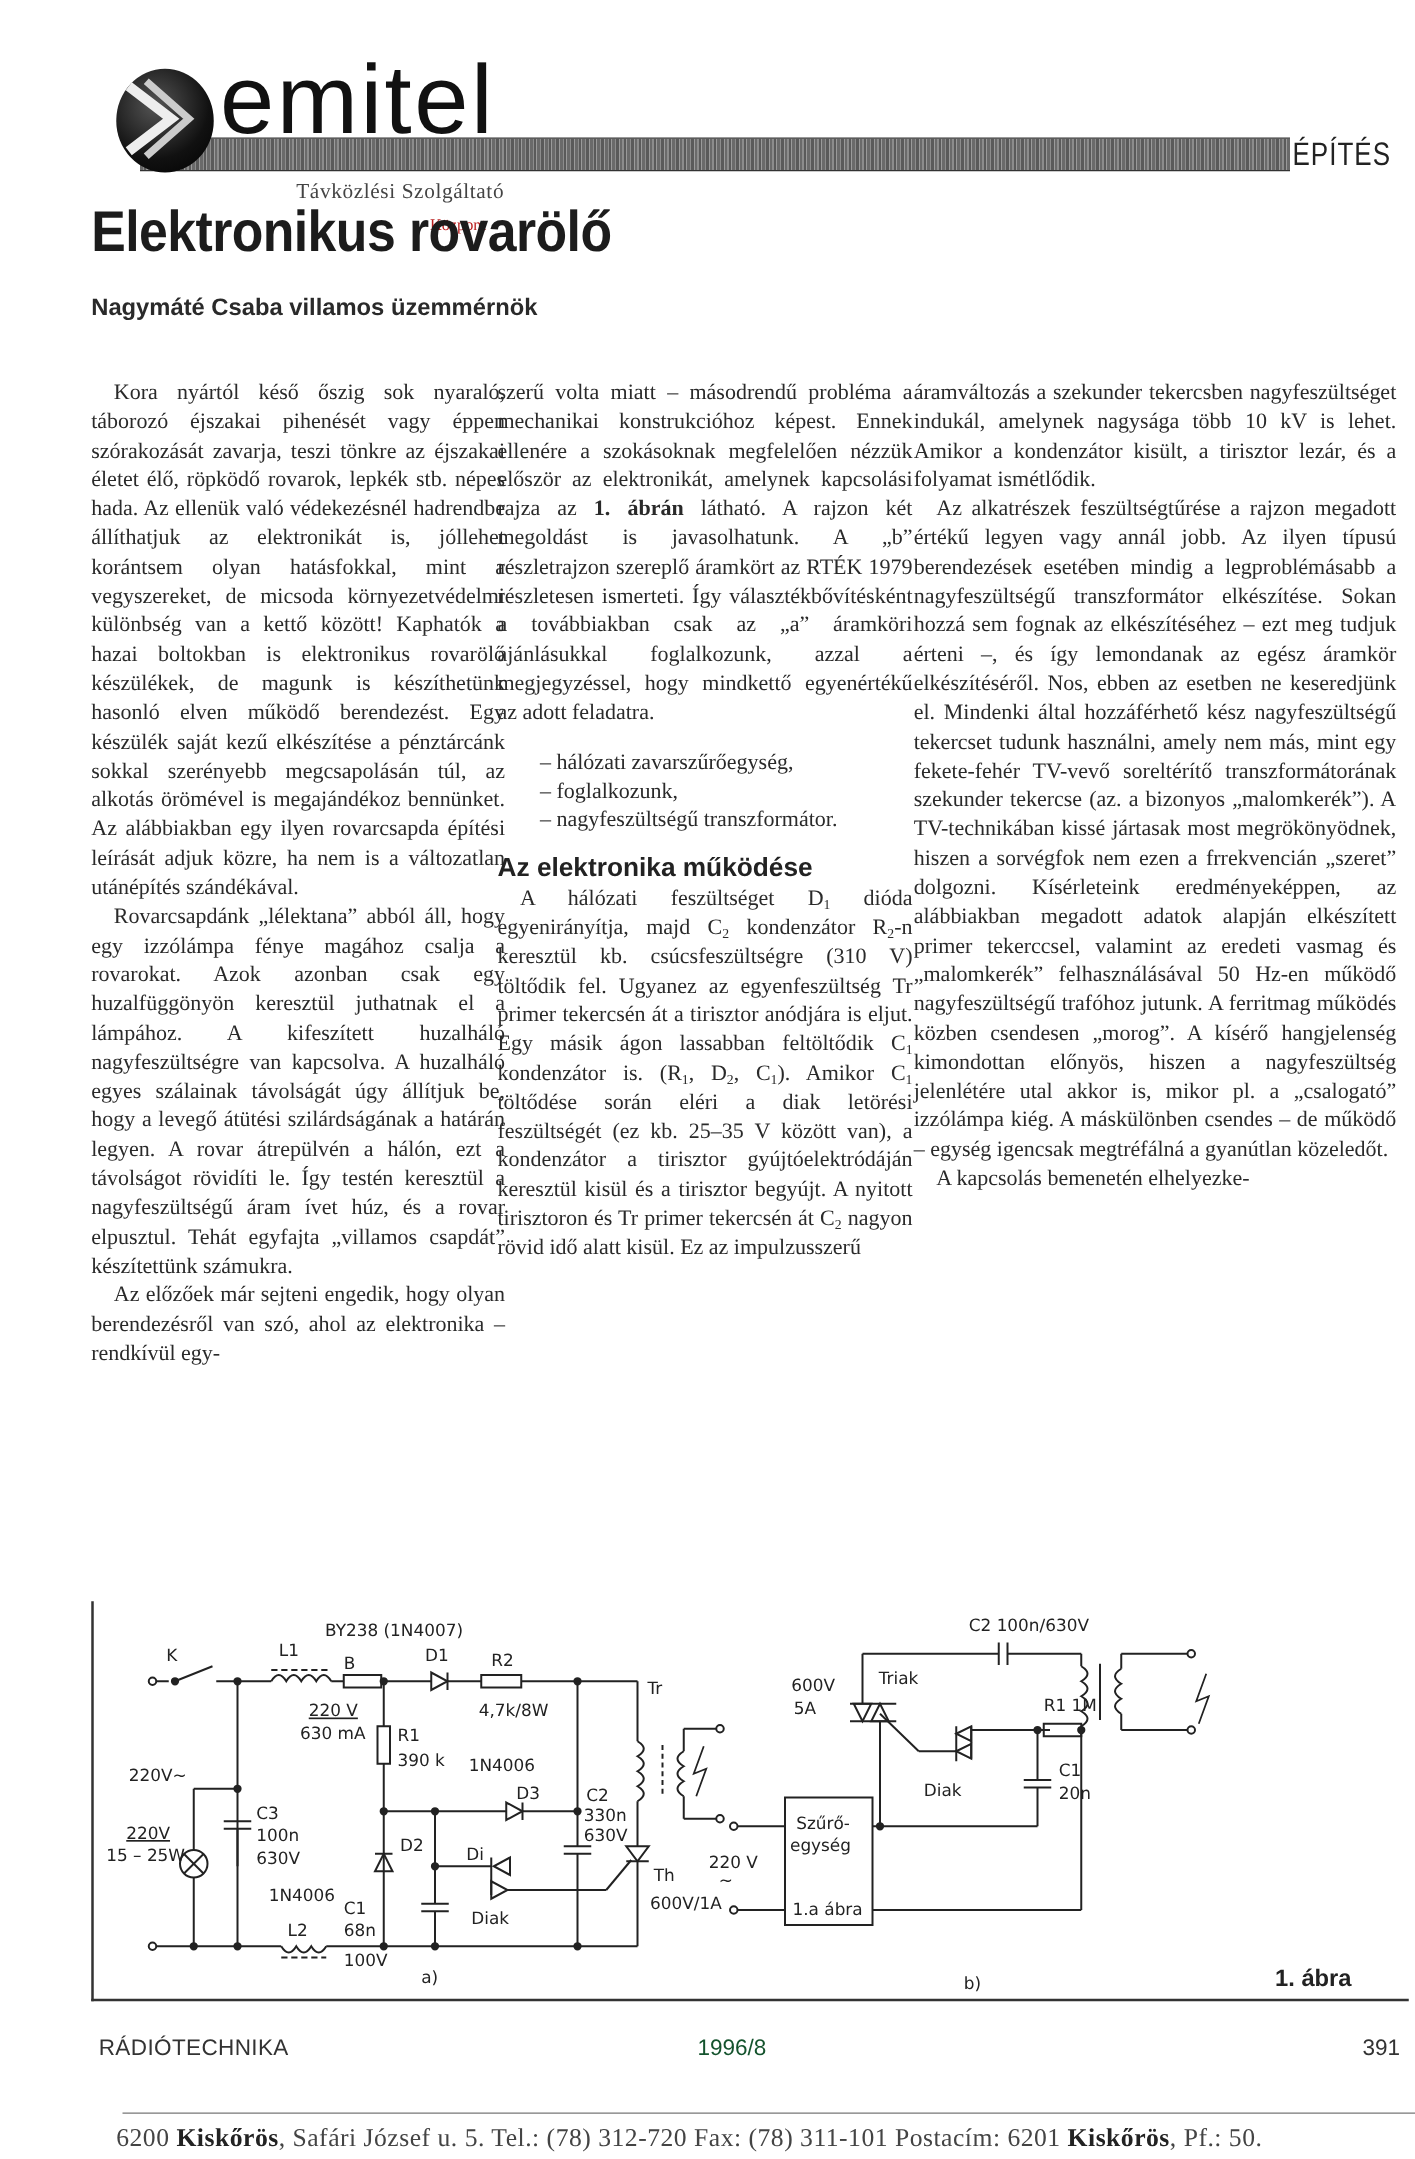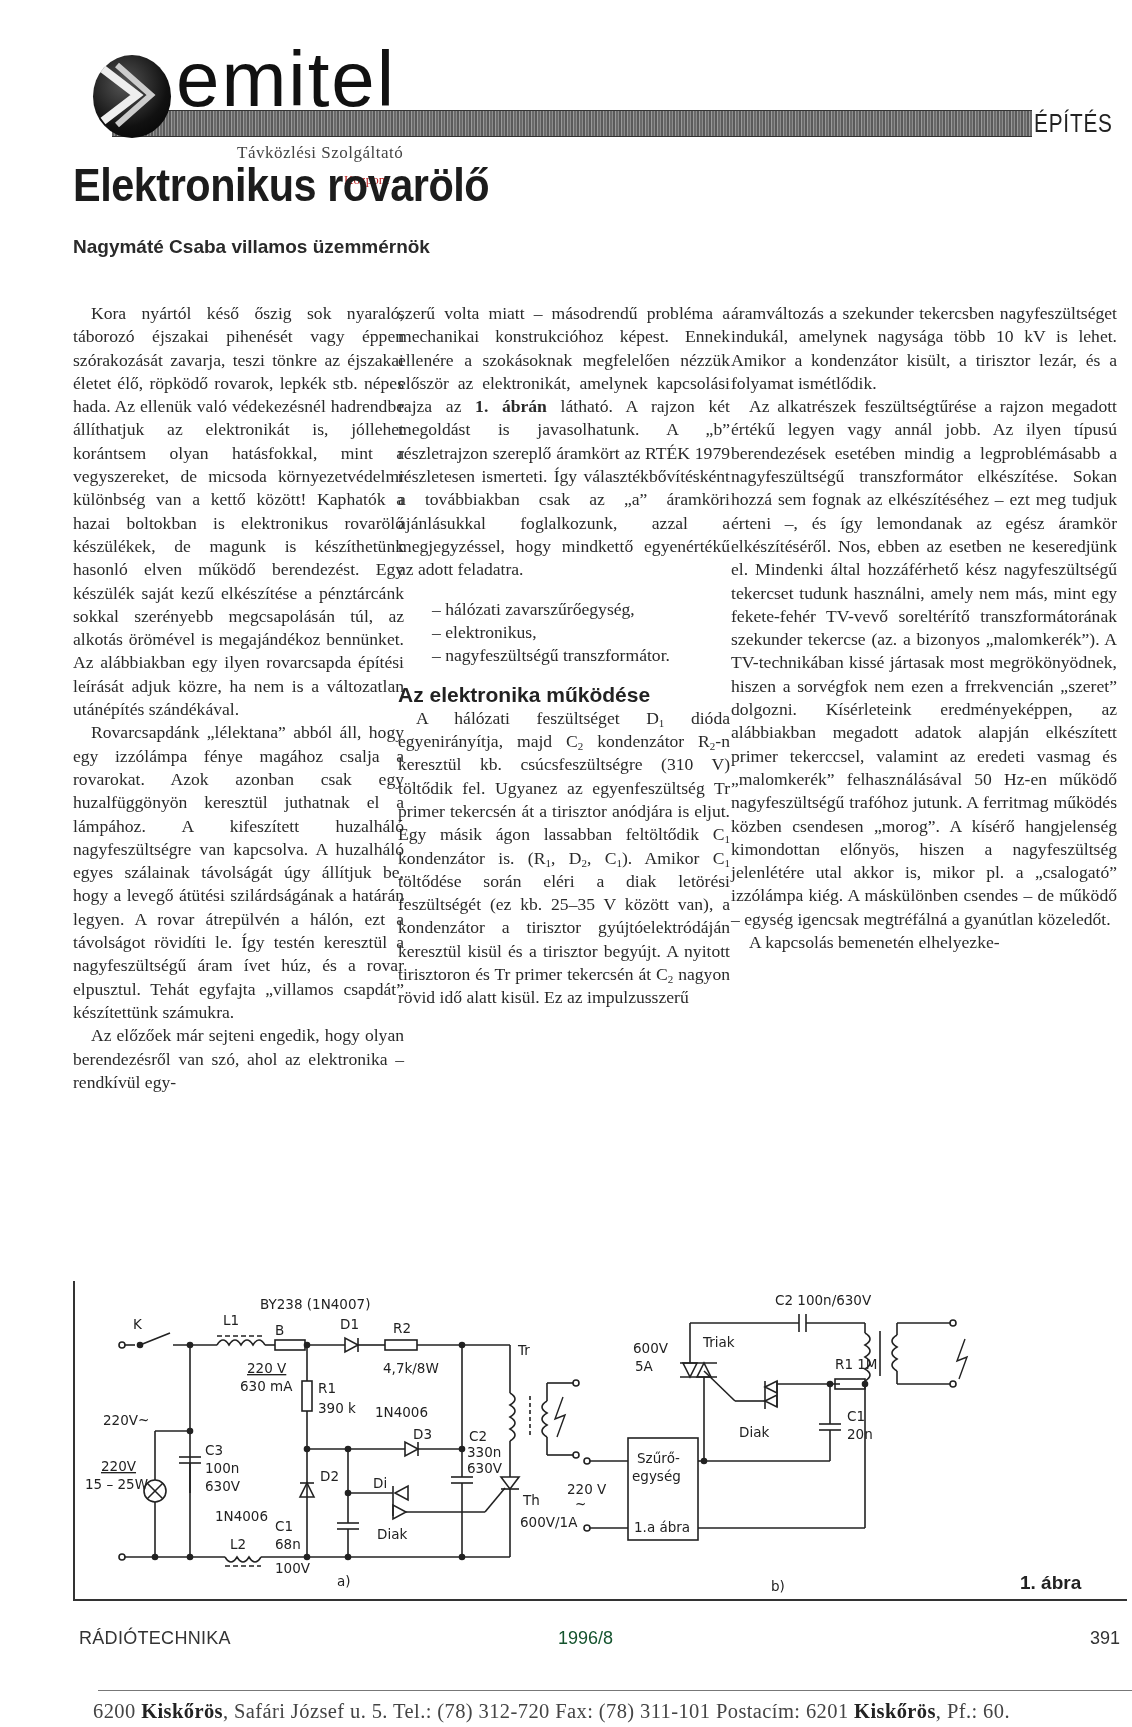--- a/index.html
+++ b/index.html
@@ -70,21 +70,21 @@
 <div class="abs col" id="col1">
   <p>Kora nyártól késő őszig sok nyaraló, táborozó éjszakai pihenését vagy éppen szórakozását zavarja, teszi tönkre az éjszakai életet élő, röpködő rovarok, lepkék stb. népes hada. Az ellenük való védekezésnél hadrendbe állíthatjuk az elektronikát is, jóllehet korántsem olyan hatásfokkal, mint a vegyszereket, de micsoda környezetvédelmi különbség van a kettő között! Kaphatók a hazai boltokban is elektronikus rovarölő készülékek, de magunk is készíthetünk hasonló elven működő berendezést. Egy készülék saját kezű elkészítése a pénztárcánk sokkal szerényebb megcsapolásán túl, az alkotás örömével is megajándékoz bennünket. Az alábbiakban egy ilyen rovarcsapda építési leírását adjuk közre, ha nem is a változatlan utánépítés szándékával.</p>
   <p>Rovarcsapdánk „lélektana” abból áll, hogy egy izzólámpa fénye magához csalja a rovarokat. Azok azonban csak egy huzalfüggönyön keresztül juthatnak el a lámpához. A kifeszített huzalháló nagyfeszültségre van kapcsolva. A huzalháló egyes szálainak távolságát úgy állítjuk be, hogy a levegő átütési szilárdságának a határán legyen. A rovar átrepülvén a hálón, ezt a távolságot rövidíti le. Így testén keresztül a nagyfeszültségű áram ívet húz, és a rovar elpusztul. Tehát egyfajta „villamos csapdát” készítettünk számukra.</p>
   <p>Az előzőek már sejteni engedik, hogy olyan berendezésről van szó, ahol az elektronika – rendkívül egy-</p>
 </div>
 
 <div class="abs col" id="col2">
   <p class="noind"><span>szerű volta miatt – másodrendű probléma a mechanikai konstrukcióhoz képest. Ennek ellenére a szokásoknak megfelelően nézzük először az elektronikát, amelynek kapcsolási rajza az</span> <b class="fig-ref">1. ábrán</b> <span>látható. A rajzon két megoldást is javasolhatunk. A „b” részletrajzon szereplő áramkört az RTÉK 1979 részletesen ismerteti. Így választékbővítésként a továbbiakban csak az „a” áramköri ajánlásukkal foglalkozunk, azzal a megjegyzéssel, hogy mindkettő egyenértékű az adott feladatra.</span></p>
   <ul>
     <li>hálózati zavarszűrőegység,</li>
-    <li>elektronikus,</li>
+    <li>foglalkozunk,</li>
     <li>nagyfeszültségű transzformátor.</li>
   </ul>
   <p class="subhead">Az elektronika működése</p>
   <p><span>A hálózati feszültséget D</span><sub>1</sub><span> dióda egyenirányítja, majd C</span><sub>2</sub><span> kondenzátor R</span><sub>2</sub><span>-n keresztül kb. csúcsfeszültségre (310 V) töltődik fel. Ugyanez az egyenfeszültség Tr primer tekercsén át a tirisztor anódjára is eljut. Egy másik ágon lassabban feltöltődik C</span><sub>1</sub><span> kondenzátor is. (R</span><sub>1</sub><span>, D</span><sub>2</sub><span>, C</span><sub>1</sub><span>). Amikor C</span><sub>1</sub><span> töltődése során eléri a diak letörési feszültségét (ez kb. 25–35 V között van), a kondenzátor a tirisztor gyújtóelektródáján keresztül kisül és a tirisztor begyújt. A nyitott tirisztoron és Tr primer tekercsén át C</span><sub>2</sub><span> nagyon rövid idő alatt kisül. Ez az impulzusszerű</span></p>
 </div>
 
 <div class="abs col" id="col3">
   <p class="noind">áramváltozás a szekunder tekercsben nagyfeszültséget indukál, amelynek nagysága több 10 kV is lehet. Amikor a kondenzátor kisült, a tirisztor lezár, és a folyamat ismétlődik.</p>
   <p>Az alkatrészek feszültségtűrése a rajzon megadott értékű legyen vagy annál jobb. Az ilyen típusú berendezések esetében mindig a legproblémásabb a nagyfeszültségű transzformátor elkészítése. Sokan hozzá sem fognak az elkészítéséhez – ezt meg tudjuk érteni –, és így lemondanak az egész áramkör elkészítéséről. Nos, ebben az esetben ne keseredjünk el. Mindenki által hozzáférhető kész nagyfeszültségű tekercset tudunk használni, amely nem más, mint egy fekete-fehér TV-vevő soreltérítő transzformátorának szekunder tekercse (az. a bizonyos „malomkerék”). A TV-technikában kissé jártasak most megrökönyödnek, hiszen a sorvégfok nem ezen a frrekvencián „szeret” dolgozni. Kísérleteink eredményeképpen, az alábbiakban megadott adatok alapján elkészített primer tekerccsel, valamint az eredeti vasmag és „malomkerék” felhasználásával 50 Hz-en működő nagyfeszültségű trafóhoz jutunk. A ferritmag működés közben csendesen „morog”. A kísérő hangjelenség kimondottan előnyös, hiszen a nagyfeszültség jelenlétére utal akkor is, mikor pl. a „csalogató” izzólámpa kiég. A máskülönben csendes – de működő – egység igencsak megtréfálná a gyanútlan közeledőt.</p>
   <p>A kapcsolás bemenetén elhelyezke-</p>
@@ -293,13 +293,13 @@
       <text class="fig-text" x="696" y="310">b)</text>
       <text class="fig-caption" x="945" y="308">1. ábra</text>
     </g>
   </svg>
 </div>
 
 <div class="abs" id="foot-journal">RÁDIÓTECHNIKA</div>
 <div class="abs" id="foot-issue">1996/8</div>
 <div class="abs" id="foot-page">391</div>
 <div class="abs" id="ad-rule"></div>
-<div class="abs" id="ad-line"><span>6200</span> <b>Kiskőrös</b><span>, Safári József u. 5. Tel.: (78) 312-720  Fax: (78) 311-101 Postacím: 6201</span> <b>Kiskőrös</b><span>, Pf.: 60.</span></div>
+<div class="abs" id="ad-line"><span>6200</span> <b>Kiskőrös</b><span>, Safári József u. 5. Tel.: (78) 312-720  Fax: (78) 311-101 Postacím: 6201</span> <b>Kiskőrös</b><span>, Pf.: 50.</span></div>
 
 </body></html>

